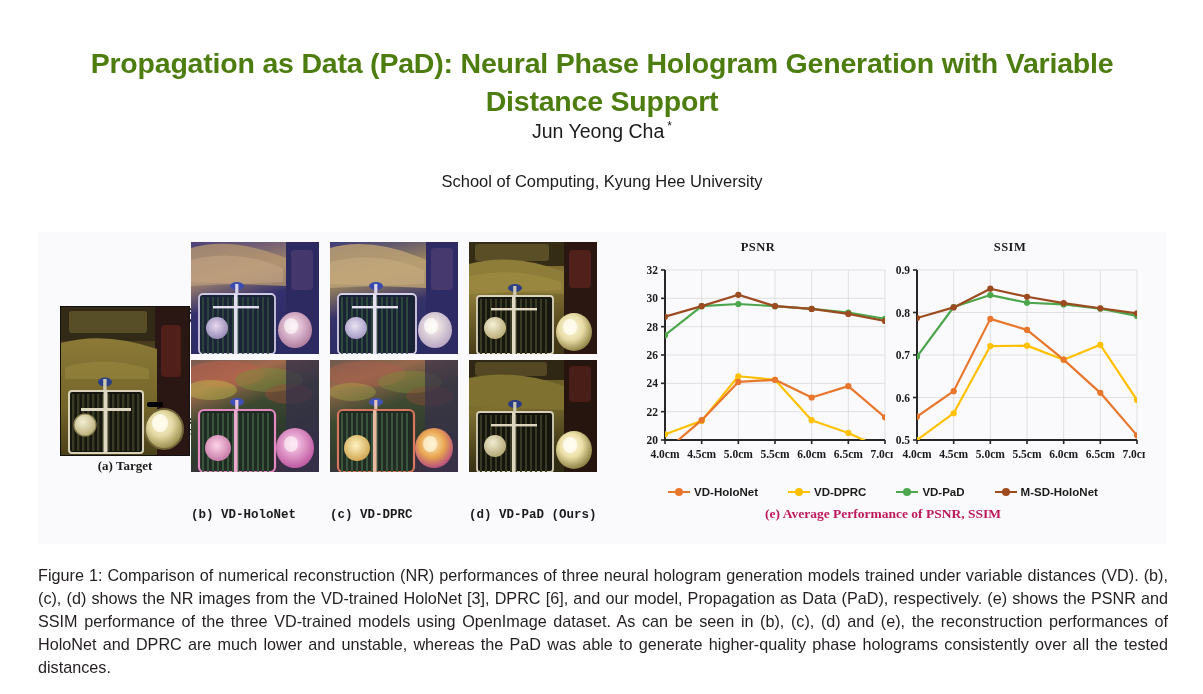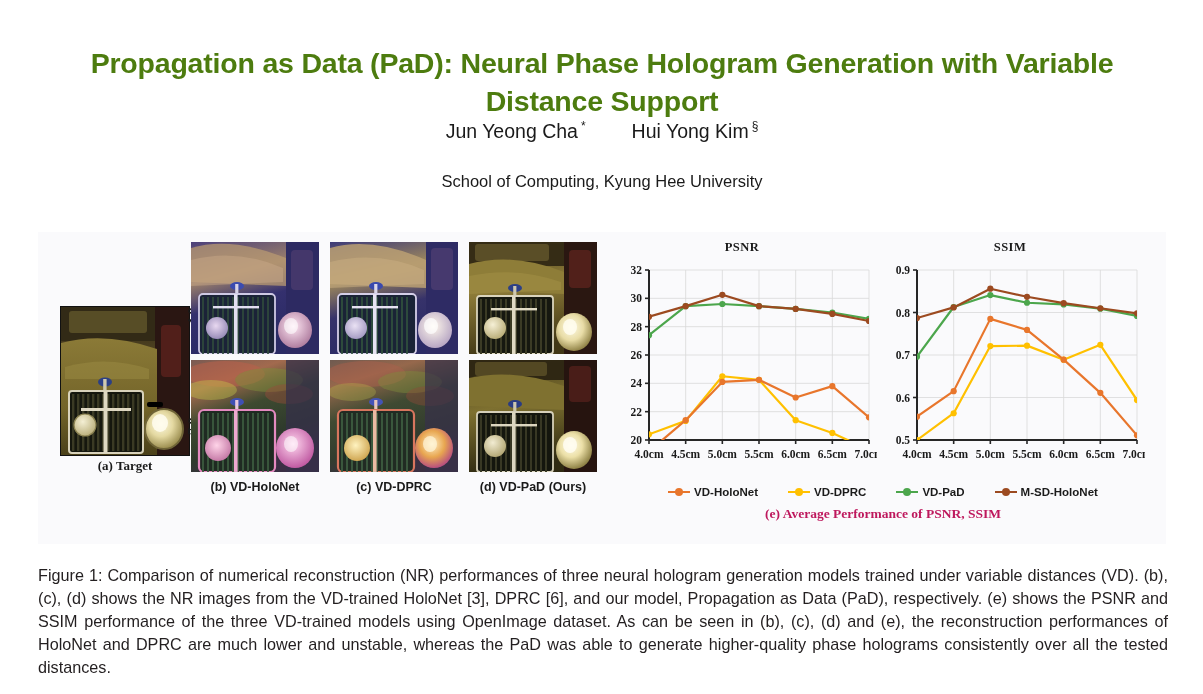--- a/index.html
+++ b/index.html
@@ -141,46 +141,46 @@
   .caption-row {
     position: absolute;
     left: 153px;
     top: 248px;
     display: grid;
     grid-template-columns: repeat(3, 128px);
     gap: 0 11px;
   }
   .caption-row > div {
     width: 128px;
-    text-align: center;
-    font-family: Liberation Sans, sans-serif;
+    font-family: Liberation Mono, monospace;
     font-weight: bold;
     font-size: 12.5px;
     white-space: nowrap;
     color: #1a1a1a;
+    margin-top: 28px;
   }
   .caption-row .ours {
     font-size: 12.5px;
   }
 
   
   .charts {
     position: absolute;
     left: 565px;
     top: 6px;
     width: 560px;
     height: 300px;
   }
   .chart {
     position: absolute;
     top: 0;
     width: 270px;
     height: 236px;
   }
-  .chart.psnr { left: 4px; }
+  .chart.psnr { left: 20px; }
   .chart.ssim { left: 272px; }
   .chart-title {
     position: absolute;
     top: 2px;
     left: 0;
     width: 270px;
     text-align: center;
     font-family: "Liberation Serif", serif;
     font-weight: bold;
     font-size: 12.5px;
@@ -247,21 +247,20 @@
 </style>
 </head>
 <body>
 
 <div class="page">
 
   <div class="title">Propagation as Data (PaD): Neural Phase Hologram Generation with Variable Distance Support</div>
 
   <div class="authors">
     <span class="author"><span>Jun Yeong Cha</span><sup>*</sup></span>
-    <span class="author"><span>Hui Yong Kim</span><sup>§</sup></span>
   </div>
 
   <div class="affiliation">School of Computing, Kyung Hee University</div>
 
   <div class="figure">
 
     <div class="panel-target">
       <div class="imgbox">
         <svg width="128" height="148" viewBox="0 0 128 148">
           <defs>

